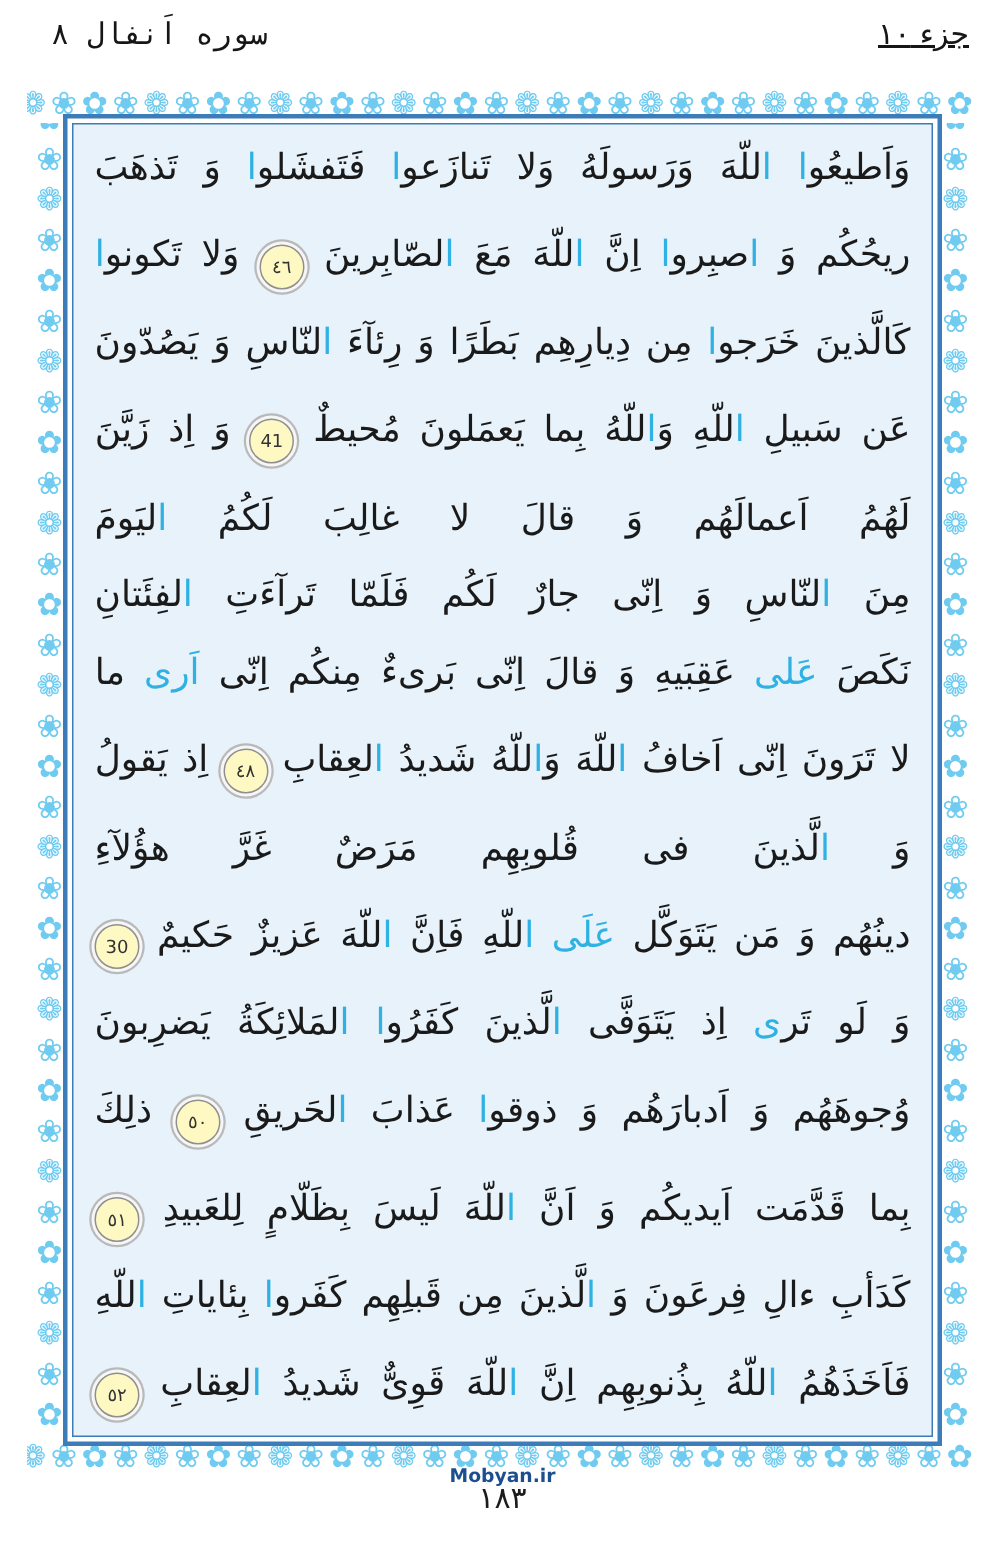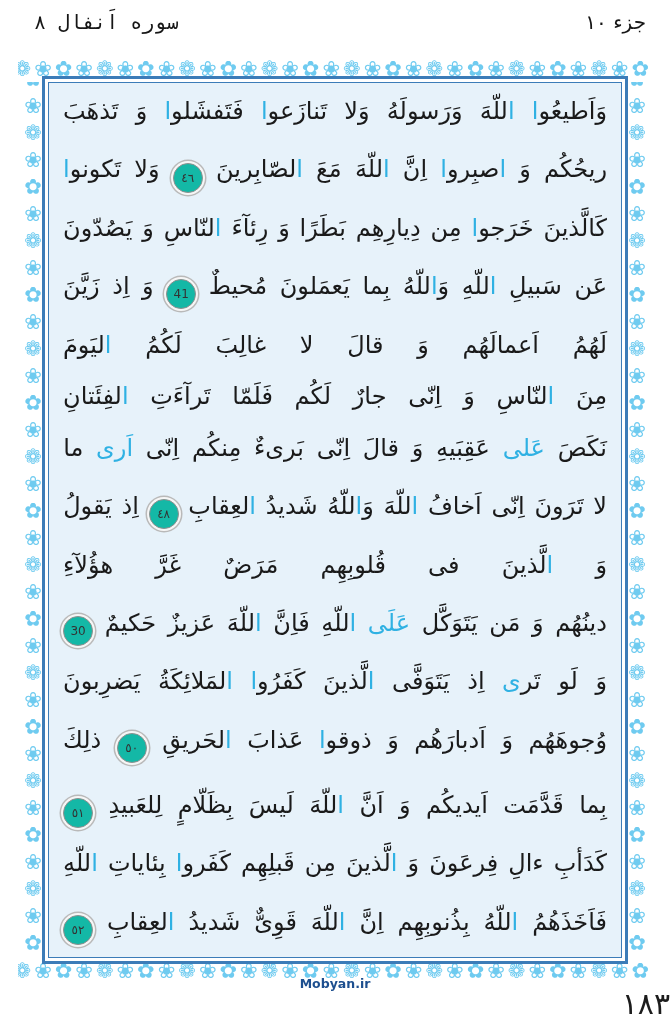--- a/index.html
+++ b/index.html
@@ -4,21 +4,21 @@
 <style>
   html,body{margin:0;padding:0;}
   body{
     width:670px;height:1030px;position:relative;overflow:hidden;
     background:#ffffff;
     font-family:"DejaVu Sans",sans-serif;
   }
   
   .hdr{position:absolute;top:8px;left:0;right:0;height:34px;font-size:20px;color:#161616;}
   .hdr .surah{position:absolute;left:34px;top:2px;font-family:Liberation Mono, monospace;}
-  .hdr .juz{position:absolute;right:24px;top:2px;}
+  .hdr .juz{position:absolute;right:24px;top:2px;text-decoration:underline;}
 
   
   .frame{position:absolute;left:18px;top:54px;width:634px;height:932px;}
   .floral{position:absolute;color:#6fcbf0;overflow:hidden;user-select:none;
           font-size:21px;letter-spacing:3px;line-height:30px;white-space:nowrap;}
   .floral.top{left:0;right:0;top:0;height:30px;text-align:center;}
   .floral.bottom{left:0;right:0;bottom:0;height:30px;text-align:center;}
   .floral.left{left:0;top:28px;bottom:28px;width:30px;writing-mode:vertical-rl;text-align:center;}
   .floral.right{right:0;top:28px;bottom:28px;width:30px;writing-mode:vertical-rl;text-align:center;}
 
@@ -36,34 +36,34 @@
   .line{
     display:flex;direction:rtl;justify-content:space-between;align-items:center;
     font-size:24px;line-height:1.35;color:#1a1a1a;
   }
   .word{white-space:nowrap;}
   .hl{color:#2fb1e3;}
   .verse-marker{
     flex:0 0 auto;width:28px;height:28px;border-radius:50%;
     border:1.5px solid #8f8f8f;
     box-shadow:0 0 0 2px #f6f6f6,0 0 0 3.5px #b9b9b9;
-    background:#14b8a6;color:#333;
+    background:#fef9c3;color:#333;
     display:flex;align-items:center;justify-content:center;
     font-size:12px;line-height:1;margin-top:16px;
   }
 
   
   .watermark{
     position:absolute;top:976px;left:0;right:0;text-align:center;
     font-size:12.5px;font-weight:bold;color:#1d4f8f;
     text-shadow:0 0 3px #ffffff,0 0 2px #ffffff;z-index:5;
   }
   .pagenum{
-    position:absolute;top:986px;left:0;right:0;
-    font-size:30px;color:#1c1c1c;
+    position:absolute;top:986px;left:0;right:0;text-align:center;
+    font-size:20px;color:#1c1c1c;
   }
 </style>
 </head>
 <body>
 
 <div class="hdr">
   <span class="juz">جزء ١٠</span>
   <span class="surah">سوره اَنفال ٨</span>
 </div>
 

